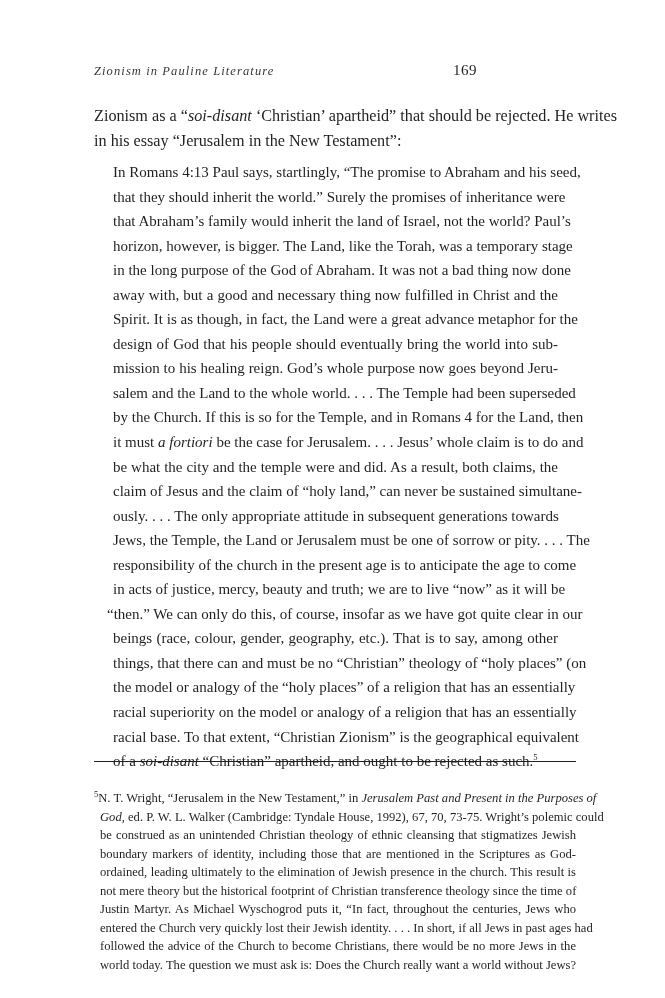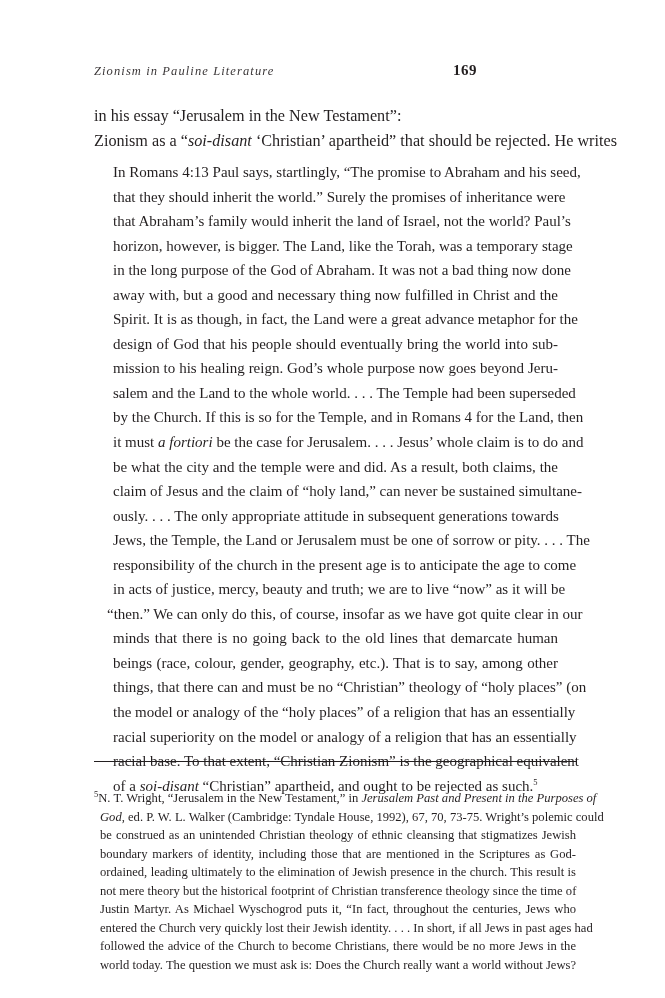--- a/index.html
+++ b/index.html
@@ -34,21 +34,20 @@
     .running-title {
       font-style: italic;
       font-size: 12.5px;
       letter-spacing: 1.1px;
       color: #3a3637;
     }
     .page-number {
       font-size: 15px;
       color: #231f20;
       letter-spacing: 0.5px;
-      font-weight: bold;
     }
     .body-para {
       position: absolute;
       left: 94px;
       width: 481px;
       top: 104px;
       font-size: 16.2px;
       line-height: 24.6px;
     }
     .line {
@@ -114,22 +113,22 @@
 <body>
 
 <div class="page">
 
   <div class="running-head">
     <span class="running-title">Zionism in Pauline Literature</span>
     <span class="page-number">169</span>
   </div>
 
   <div class="body-para">
+    <span class="line"><span>Zionism as a “</span><i>soi-disant</i><span> ‘Christian’ apartheid” that should be rejected. He writes</span></span>
     <span class="line last"><span>in his essay “Jerusalem in the New Testament”:</span></span>
-    <span class="line"><span>Zionism as a “</span><i>soi-disant</i><span> ‘Christian’ apartheid” that should be rejected. He writes</span></span>
   </div>
 
   <div class="blockquote">
     <span class="line"><span>In Romans 4:13 Paul says, startlingly, “The promise to Abraham and his seed,</span></span>
     <span class="line"><span>that they should inherit the world.” Surely the promises of inheritance were</span></span>
     <span class="line"><span>that Abraham’s family would inherit the land of Israel, not the world? Paul’s</span></span>
     <span class="line"><span>horizon, however, is bigger. The Land, like the Torah, was a temporary stage</span></span>
     <span class="line"><span>in the long purpose of the God of Abraham. It was not a bad thing now done</span></span>
     <span class="line"><span>away with, but a good and necessary thing now fulfilled in Christ and the</span></span>
     <span class="line"><span>Spirit. It is as though, in fact, the Land were a great advance metaphor for the</span></span>
@@ -138,21 +137,20 @@
     <span class="line"><span>salem and the Land to the whole world. . . . The Temple had been superseded</span></span>
     <span class="line"><span>by the Church. If this is so for the Temple, and in Romans 4 for the Land, then</span></span>
     <span class="line"><span>it must </span><i>a fortiori</i><span> be the case for Jerusalem. . . . Jesus’ whole claim is to do and</span></span>
     <span class="line"><span>be what the city and the temple were and did. As a result, both claims, the</span></span>
     <span class="line"><span>claim of Jesus and the claim of “holy land,” can never be sustained simultane-</span></span>
     <span class="line"><span>ously. . . . The only appropriate attitude in subsequent generations towards</span></span>
     <span class="line"><span>Jews, the Temple, the Land or Jerusalem must be one of sorrow or pity. . . . The</span></span>
     <span class="line"><span>responsibility of the church in the present age is to anticipate the age to come</span></span>
     <span class="line"><span>in acts of justice, mercy, beauty and truth; we are to live “now” as it will be</span></span>
     <span class="line hang"><span>“then.” We can only do this, of course, insofar as we have got quite clear in our</span></span>
-    <span class="line"><span>minds that there is no going back to the old lines that demarcate human</span></span>
     <span class="line"><span>beings (race, colour, gender, geography, etc.). That is to say, among other</span></span>
     <span class="line"><span>things, that there can and must be no “Christian” theology of “holy places” (on</span></span>
     <span class="line"><span>the model or analogy of the “holy places” of a religion that has an essentially</span></span>
     <span class="line"><span>racial superiority on the model or analogy of a religion that has an essentially</span></span>
     <span class="line"><span>racial base. To that extent, “Christian Zionism” is the geographical equivalent</span></span>
     <span class="line last"><span>of a </span><i>soi-disant</i><span> “Christian” apartheid, and ought to be rejected as such.</span><sup class="note-ref">5</sup></span>
   </div>
 
   <div class="footnote-rule"></div>
 

